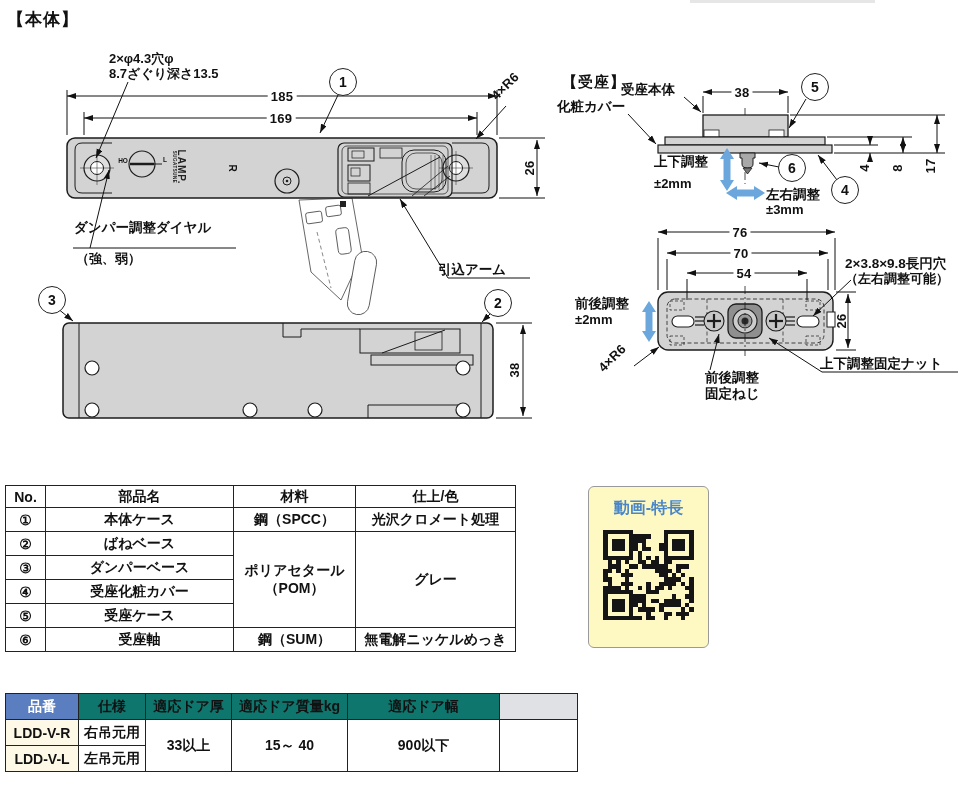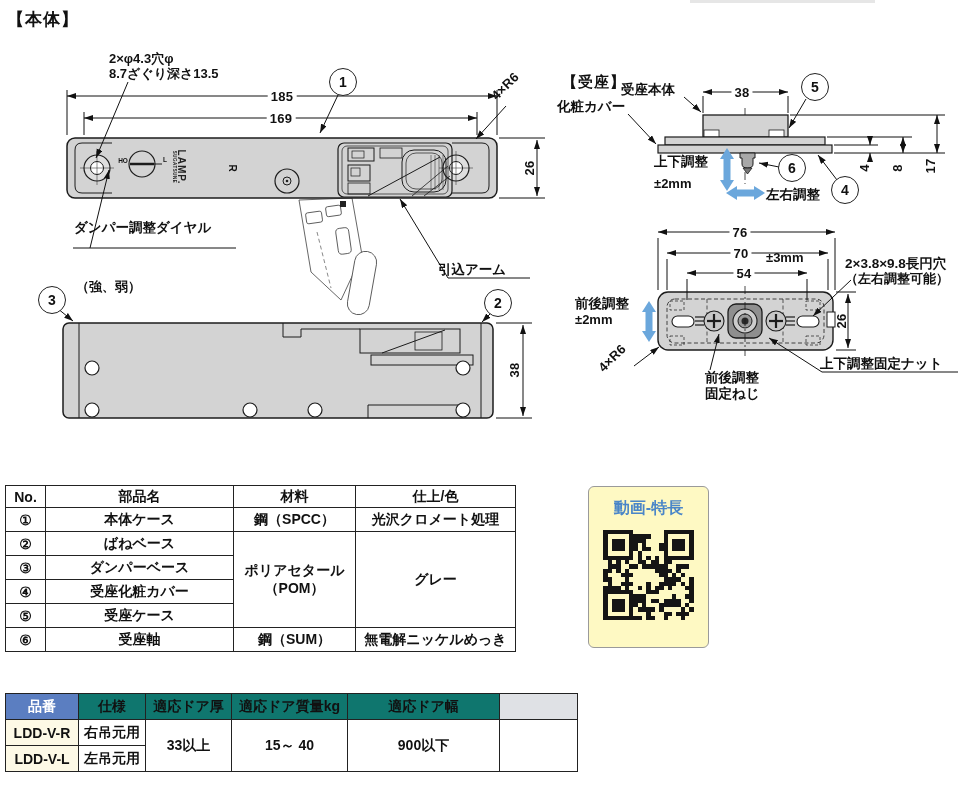--- a/index.html
+++ b/index.html
@@ -282,21 +282,21 @@
   <div class="abs sect" style="left:7px;top:8px;">【本体】</div>
   <div class="abs sect2" style="left:562px;top:45px;">【受座】</div>
 
   <div class="abs ann" style="left:109px;top:50px;">2×φ4.3穴φ</div>
   <div class="abs ann" style="left:109px;top:65px;">8.7ざぐり深さ13.5</div>
   <div class="ctr dim" style="left:282px;top:96px;">185</div>
   <div class="ctr dim" style="left:281px;top:118px;">169</div>
   <div class="ctr dimplain r45" style="left:505px;top:86px;">4×R6</div>
   <div class="ctr dimplain r90" style="left:529px;top:168px;">26</div>
   <div class="abs annb" style="left:74px;top:219px;">ダンパー調整ダイヤル</div>
-  <div class="abs ann" style="left:76px;top:250px;margin-top:28px;">（強、弱）</div>
+  <div class="abs ann" style="left:76px;top:250px;">（強、弱）</div>
   <div class="abs annb" style="left:438px;top:261px;text-align:right;">引込アーム</div>
   <div class="ctr dimplain r90" style="left:514px;top:370px;">38</div>
 
   <div class="logo-rot" style="left:179px;top:167px;">
     <div class="logo-main">LAMP.</div>
     <div class="logo-sub">SUGATSUNE</div>
   </div>
   <div class="ctr" style="left:232px;top:168px;transform:translate(-50%,-50%) rotate(90deg);font-size:10px;font-weight:700;">R</div>
   <div class="tiny" style="left:123px;top:160px;">HO</div>
   <div class="tiny" style="left:165px;top:159px;">L</div>
@@ -319,21 +319,21 @@
   <div class="callout" style="left:792px;top:168px;">
       <span>6</span>
     </div>
 
   <div class="abs annb" style="left:621px;top:81px;">受座本体</div>
   <div class="abs annb" style="left:557px;top:98px;">化粧カバー</div>
   <div class="ctr dim" style="left:742px;top:92px;">38</div>
   <div class="abs annb" style="left:654px;top:153px;">上下調整</div>
   <div class="abs ann" style="left:654px;top:176px;">±2mm</div>
   <div class="abs annb" style="left:766px;top:186px;">左右調整</div>
-  <div class="abs ann" style="left:766px;top:202px;margin-top:48px;">±3mm</div>
+  <div class="abs ann" style="left:766px;top:202px;">±3mm</div>
   <div class="ctr dimplain r90" style="left:864px;top:168px;">4</div>
   <div class="ctr dimplain r90" style="left:897px;top:168px;">8</div>
   <div class="ctr dimplain r90" style="left:930px;top:166px;">17</div>
 
   <div class="ctr dim" style="left:740px;top:232px;">76</div>
   <div class="ctr dim" style="left:741px;top:253px;">70</div>
   <div class="ctr dim" style="left:744px;top:273px;">54</div>
   <div class="abs annb" style="left:845px;top:255px;">2×3.8×9.8長円穴</div>
   <div class="abs ann" style="left:845px;top:270px;">（左右調整可能）</div>
   <div class="abs annb" style="left:575px;top:295px;">前後調整</div>

